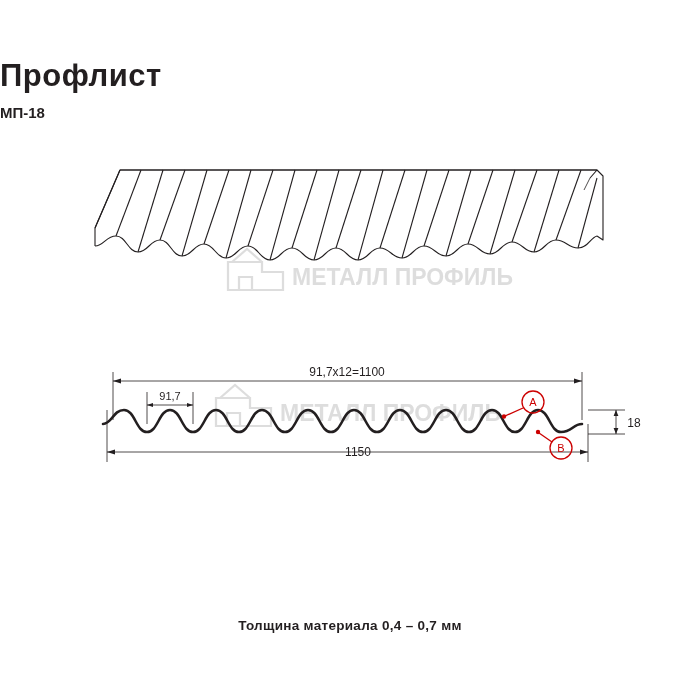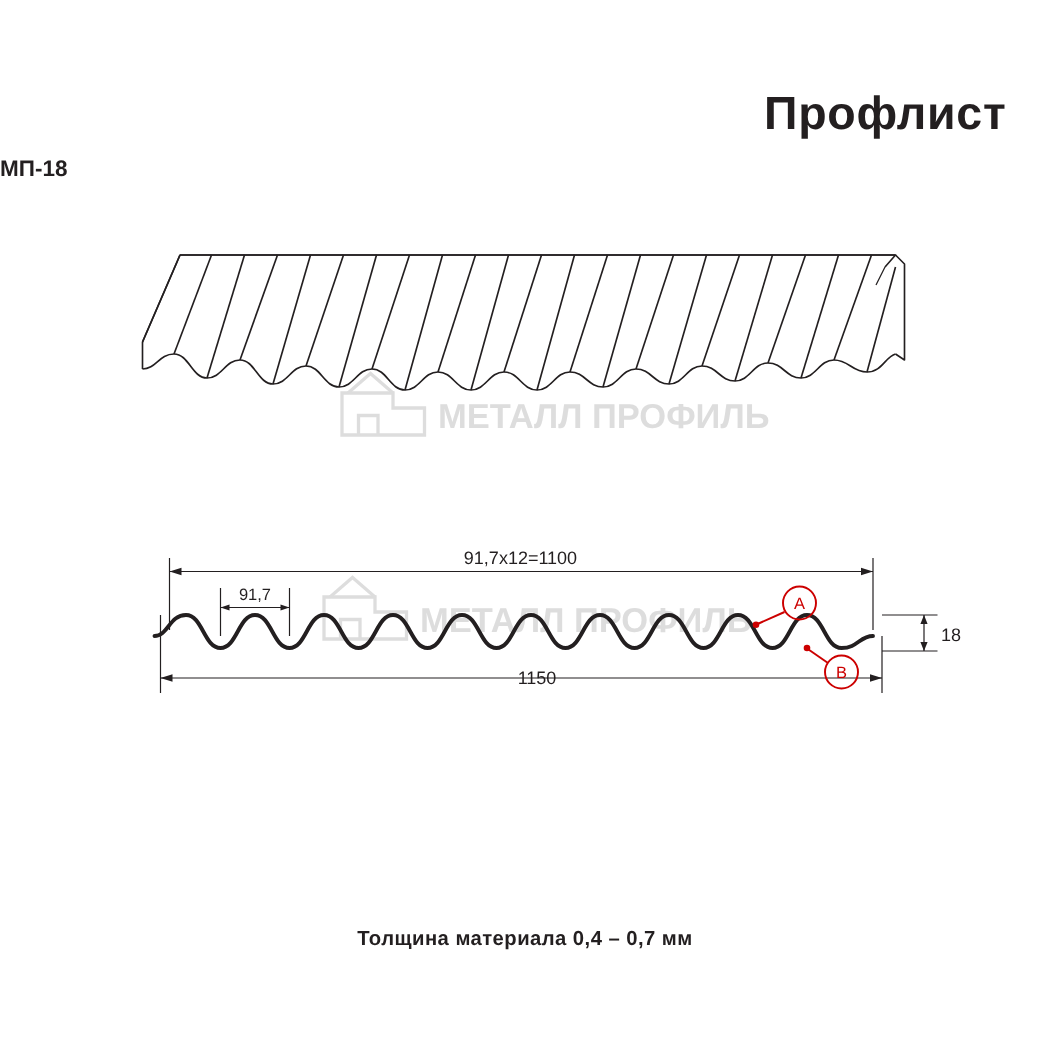--- a/index.html
+++ b/index.html
@@ -19,21 +19,21 @@
     position: absolute;
     left: 0; top: 0;
     width: 700px;
     height: 700px;
   }
   .title {
     position: absolute;
     left: 0;
     top: 58px;
     width: 671px;
-    text-align: right;
+    text-align: left;
     font-size: 31px;
     font-weight: bold;
     letter-spacing: 0.5px;
   }
   .subtitle {
     position: absolute;
     left: 0;
     top: 104px;
     width: 700px;
     text-align: left;

